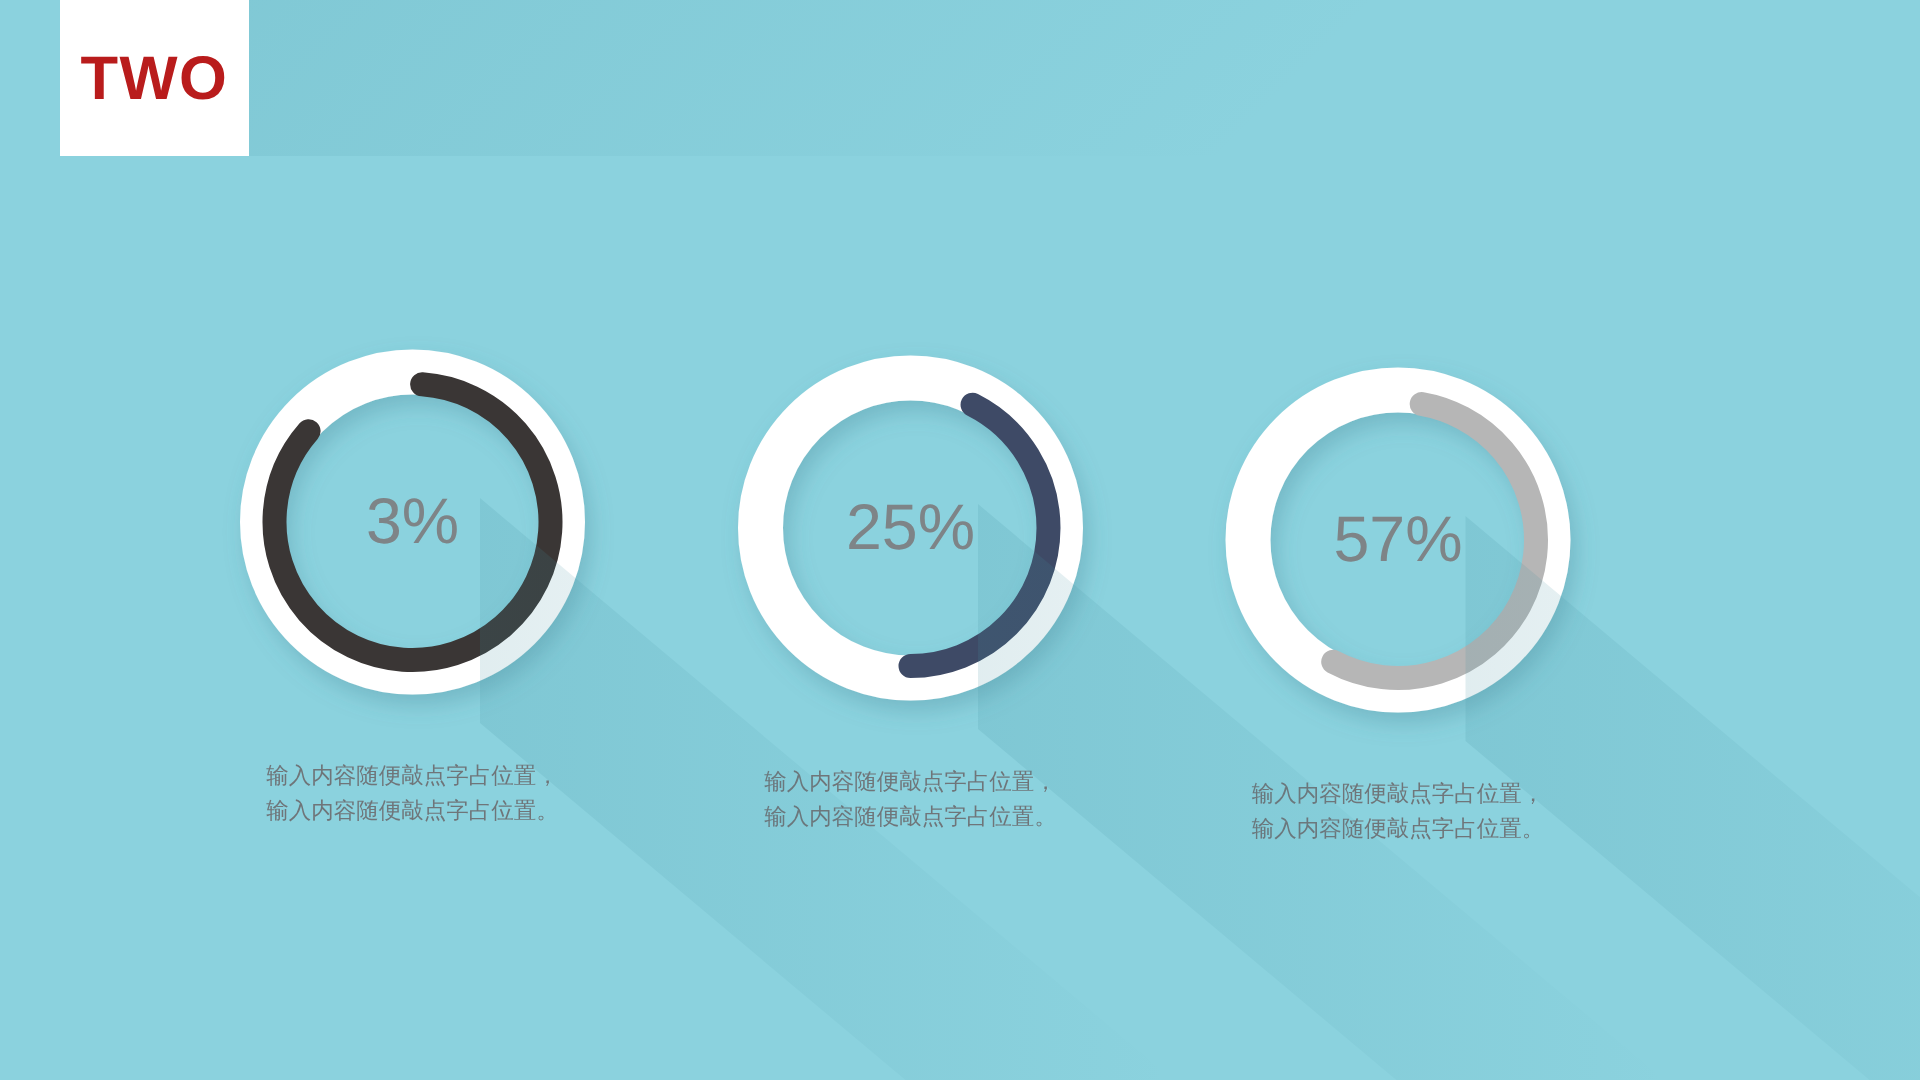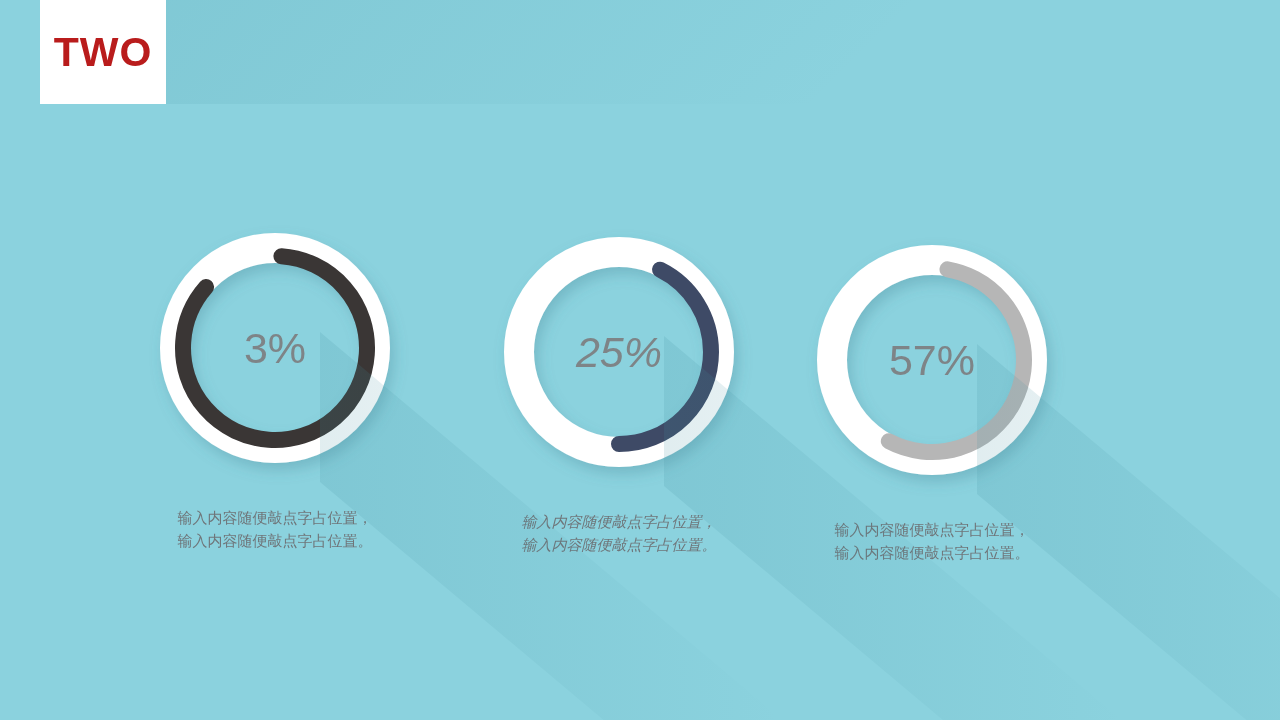--- a/index.html
+++ b/index.html
@@ -161,21 +161,21 @@
 
           <circle cx="116" cy="116" r="100" fill="none" stroke="#FFFFFF" stroke-width="30" filter="url(#ds1)"></circle>
 
           <circle class="arc" cx="116" cy="116" r="92" fill="none" stroke="#3A3635" stroke-width="16" stroke-linecap="round" transform="rotate(-86 116 116)" stroke-dasharray="493 578" stroke-dashoffset="0"></circle>
         </svg>
         <div class="donut-value">3%</div>
       </div>
       <div class="donut-caption">输入内容随便敲点字占位置，输入内容随便敲点字占位置。</div>
     </div>
 
-    <div class="donut-item" style="left:454px; top:236px;font-style:italic;">
+    <div class="donut-item" style="left:442px; top:236px;">
       <div class="donut-longshadow" style="left:210px; top:100px;"></div>
       <div class="donut-wrap">
         <svg class="donut-svg" viewBox="0 0 232 232">
           <defs>
             <filter id="ds2" x="-40%" y="-40%" width="190%" height="190%">
               <feDropShadow dx="4" dy="7" stdDeviation="7" flood-color="#3c7f8d" flood-opacity="0.30"></feDropShadow>
             </filter>
           </defs>
           <circle cx="116" cy="116" r="100" fill="none" stroke="#FFFFFF" stroke-width="30" filter="url(#ds2)"></circle>
 

